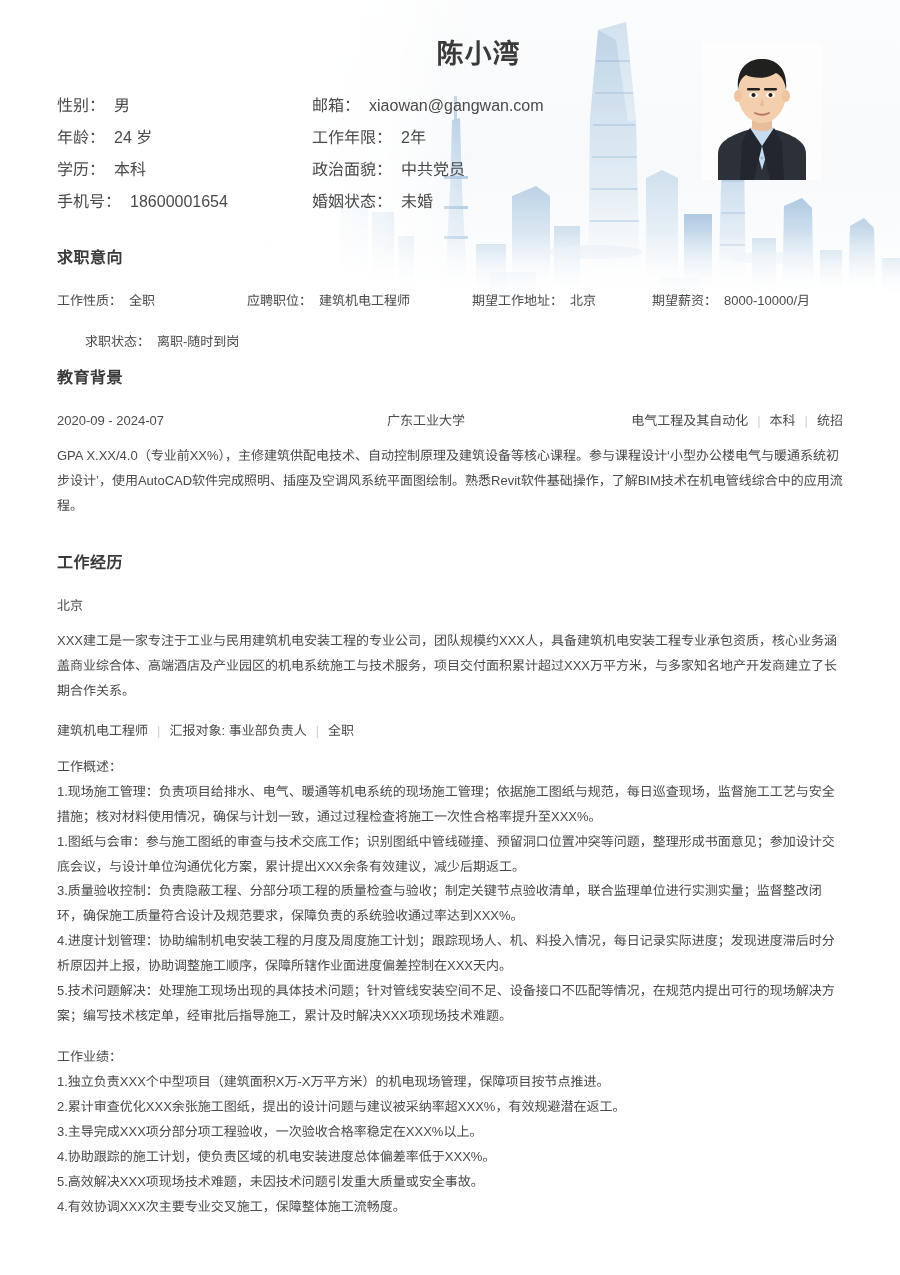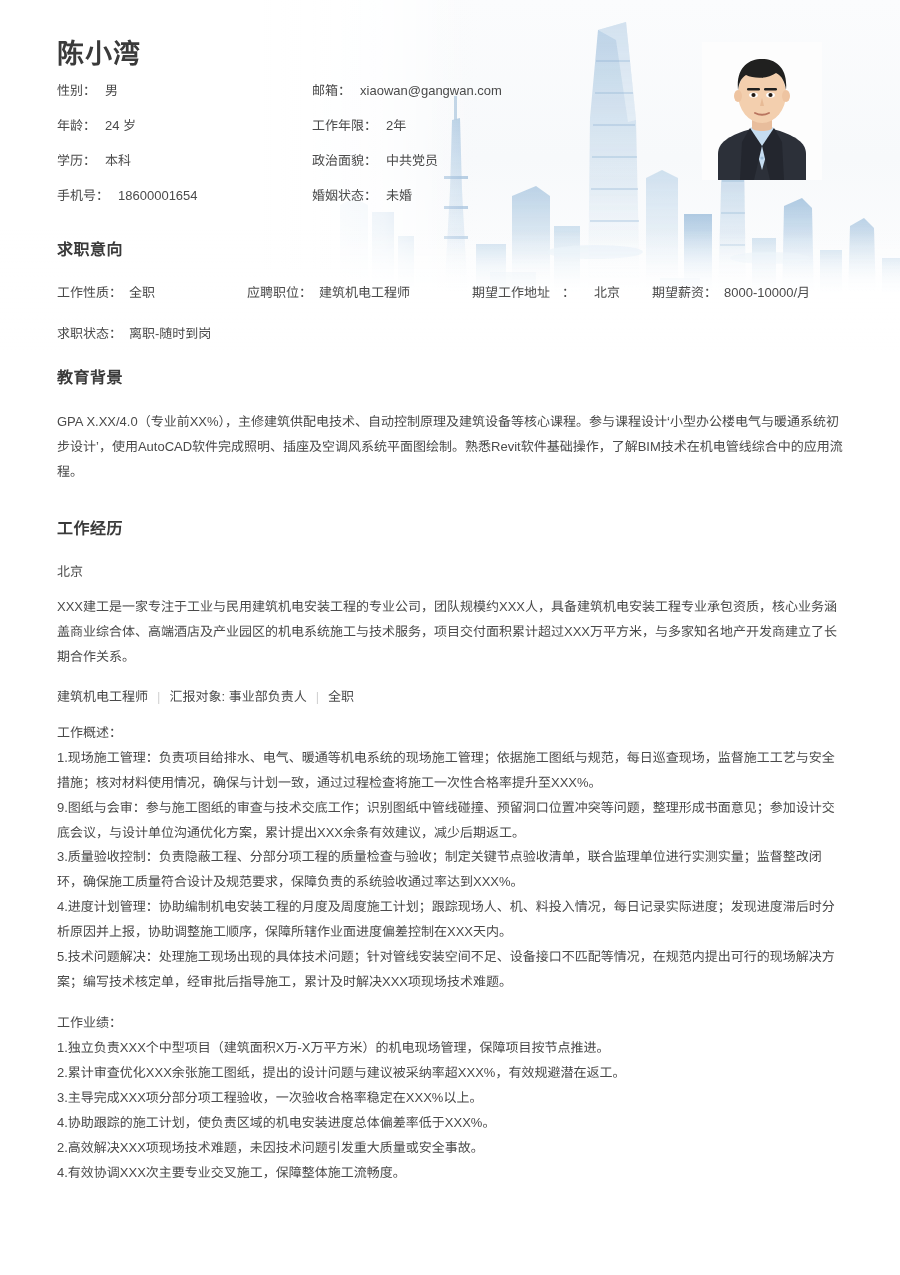--- a/index.html
+++ b/index.html
@@ -59,28 +59,29 @@
     z-index: 3;
     padding: 38px 0 0 57px;
   }
 
   .cand-name {
     font-size: 27px;
     font-weight: 700;
     color: #3a3a3a;
     letter-spacing: 1px;
     line-height: 1.2;
-    margin-bottom: 10px;
+    margin-bottom: 22px;
+    text-align: center;
   }
 
   .basic-grid {
     display: grid;
     grid-template-columns: 255px auto;
-    row-gap: 16px;
-    font-size: 13px;
+    row-gap: 8px;
+    font-size: 16px;
     color: #4a4a4a;
   }
   .basic-cell { display: flex; align-items: baseline; white-space: nowrap; }
   .basic-label { color: #4a4a4a; }
   .basic-colon { margin: 0 2px 0 0; }
   .basic-value { margin-left: 7px; color: #4a4a4a; }
 
   .photo {
     position: absolute;
     left: 702px;
@@ -149,21 +150,21 @@
   .intent-grid {
     display: flex;
     flex-wrap: wrap;
     font-size: 13px;
     color: #4a4a4a;
   }
   .intent-cell { display: flex; align-items: baseline; white-space: nowrap; }
   .intent-cell .v { margin-left: 7px; }
   .i-w1 { width: 190px; align-items: flex-end; }
   .i-w2 { width: 225px; }
-  .i-w3 { width: 180px; gap: 12px; }
+  .i-w3 { width: 180px; }
   .i-w4 { width: auto; }
   .intent-row2 { margin-top: 22px; }
 
   .sec-edu   { margin-top: 14px; }
   .sec-work  { margin-top: 30px; }
 </style>
 </head>
 <body>
 
 <div class="page">
@@ -346,33 +347,40 @@
           <div class="intent-cell i-w3">
             <span>期望工作地址</span>
               <span>：</span>
               <span class="v">北京</span>
           </div>
           <div class="intent-cell i-w4">
             <span>期望薪资</span>
               <span>：</span>
               <span class="v">8000-10000/月</span>
           </div>
-          <div class="intent-cell intent-row2" style="width:100%;">
+          <div class="intent-cell intent-row2" style="width:100%;margin-left:28px;">
             <span>求职状态</span>
               <span>：</span>
               <span class="v">离职-随时到岗</span>
           </div>
         </div>
       </div>
     </div>
   </div>
 
   <div class="section sec-edu">
     <div class="sec-title">教育背景</div>
 
+    <div class="row3 edu-row">
+      <div class="c-left">2020-09 - 2024-07</div>
+      <div class="c-mid">广东工业大学</div>
+      <div class="c-right">
+        <span>电气工程及其自动化</span><span class="sep">|</span><span>本科</span><span class="sep">|</span><span>统招</span>
+      </div>
+    </div>
 
     <div class="body-text">GPA X.XX/4.0（专业前XX%），主修建筑供配电技术、自动控制原理及建筑设备等核心课程。参与课程设计‘小型办公楼电气与暖通系统初步设计’，使用AutoCAD软件完成照明、插座及空调风系统平面图绘制。熟悉Revit软件基础操作，了解BIM技术在机电管线综合中的应用流程。</div>
   </div>
 
   <div class="section sec-work">
     <div class="sec-title">工作经历</div>
 
     <div class="row3 work-row">
       <div class="c-right">北京</div>
     </div>
@@ -380,32 +388,32 @@
     <div class="body-text">XXX建工是一家专注于工业与民用建筑机电安装工程的专业公司，团队规模约XXX人，具备建筑机电安装工程专业承包资质，核心业务涵盖商业综合体、高端酒店及产业园区的机电系统施工与技术服务，项目交付面积累计超过XXX万平方米，与多家知名地产开发商建立了长期合作关系。</div>
 
     <div class="meta-line">
       <span>建筑机电工程师</span><span class="sep">|</span><span>汇报对象: 事业部负责人</span><span class="sep">|</span><span>全职</span>
     </div>
 
     <div class="blk-gap"></div>
 
     <div class="body-text">工作概述：</div>
     <div class="body-text">1.现场施工管理：负责项目给排水、电气、暖通等机电系统的现场施工管理；依据施工图纸与规范，每日巡查现场，监督施工工艺与安全措施；核对材料使用情况，确保与计划一致，通过过程检查将施工一次性合格率提升至XXX%。</div>
-    <div class="body-text">9.图纸与会审：参与施工图纸的审查与技术交底工作；识别图纸中管线碰撞、预留洞口位置冲突等问题，整理形成书面意见；参加设计交底会议，与设计单位沟通优化方案，累计提出XXX余条有效建议，减少后期返工。</div>
+    <div class="body-text">1.图纸与会审：参与施工图纸的审查与技术交底工作；识别图纸中管线碰撞、预留洞口位置冲突等问题，整理形成书面意见；参加设计交底会议，与设计单位沟通优化方案，累计提出XXX余条有效建议，减少后期返工。</div>
     <div class="body-text">3.质量验收控制：负责隐蔽工程、分部分项工程的质量检查与验收；制定关键节点验收清单，联合监理单位进行实测实量；监督整改闭环，确保施工质量符合设计及规范要求，保障负责的系统验收通过率达到XXX%。</div>
     <div class="body-text">4.进度计划管理：协助编制机电安装工程的月度及周度施工计划；跟踪现场人、机、料投入情况，每日记录实际进度；发现进度滞后时分析原因并上报，协助调整施工顺序，保障所辖作业面进度偏差控制在XXX天内。</div>
     <div class="body-text">5.技术问题解决：处理施工现场出现的具体技术问题；针对管线安装空间不足、设备接口不匹配等情况，在规范内提出可行的现场解决方案；编写技术核定单，经审批后指导施工，累计及时解决XXX项现场技术难题。</div>
 
     <div class="blk-gap"></div>
 
     <div class="body-text">工作业绩：</div>
     <div class="body-text">1.独立负责XXX个中型项目（建筑面积X万-X万平方米）的机电现场管理，保障项目按节点推进。</div>
     <div class="body-text">2.累计审查优化XXX余张施工图纸，提出的设计问题与建议被采纳率超XXX%，有效规避潜在返工。</div>
     <div class="body-text">3.主导完成XXX项分部分项工程验收，一次验收合格率稳定在XXX%以上。</div>
     <div class="body-text">4.协助跟踪的施工计划，使负责区域的机电安装进度总体偏差率低于XXX%。</div>
-    <div class="body-text">2.高效解决XXX项现场技术难题，未因技术问题引发重大质量或安全事故。</div>
+    <div class="body-text">5.高效解决XXX项现场技术难题，未因技术问题引发重大质量或安全事故。</div>
     <div class="body-text">4.有效协调XXX次主要专业交叉施工，保障整体施工流畅度。</div>
 
     <div class="blk-gap"></div>
 
   </div>
 
 </div>
 
 </body></html>

